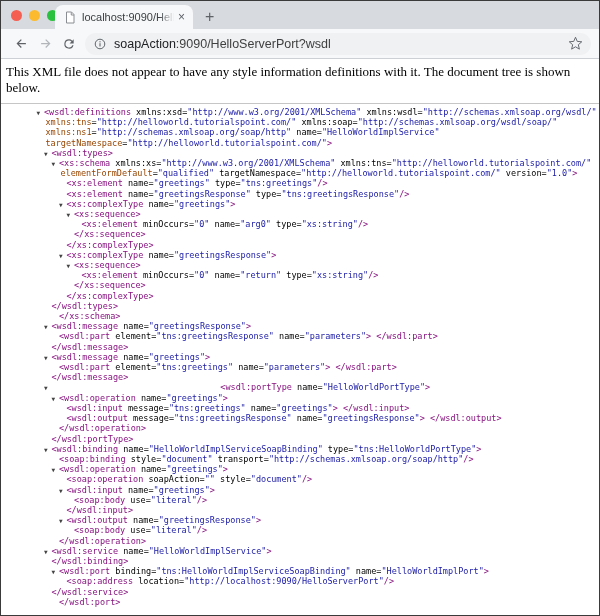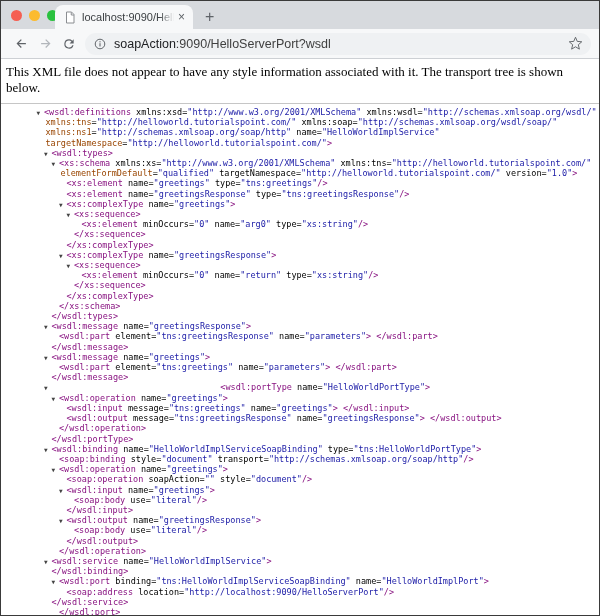--- a/index.html
+++ b/index.html
@@ -120,43 +120,43 @@
       <span class="url"><span class="host">soapAction</span><span class="rest">:9090/HelloServerPort?wsdl</span></span>
       <span style="display:flex;">
         <svg width="15" height="15" viewBox="0 0 24 24">
             <path d="M12 17.27 18.18 21l-1.64-7.03L22 9.24l-7.19-.61L12 2 9.19 8.63 2 9.24l5.46 4.73L5.82 21z" fill="none" stroke="#5f6368" stroke-width="1.5" stroke-linejoin="round"></path>
           </svg>
       </span>
     </div>
   </div>
 
   <div class="content">
-    <div class="notice">This XML file does not appear to have any style information associated with it. The transport tree is shown below.</div>
+    <div class="notice">This XML file does not appear to have any style information definitions with it. The document tree is shown below.</div>
     <div class="tree" id="xml-tree">
         <div class="xline" style="padding-left: 11px;"><span class="tree-arrow" style="left: 3.5px;">▼</span><span><span class="tok-tag">&lt;wsdl:definitions</span><span class="tok-plain"> xmlns:xsd</span><span class="tok-plain">=</span><span class="tok-val">"http://www.w3.org/2001/XMLSchema"</span><span class="tok-plain"> xmlns:wsdl</span><span class="tok-plain">=</span><span class="tok-val">"http://schemas.xmlsoap.org/wsdl/"</span></span></div>
         <div class="xline" style="padding-left: 12.5px;"><span><span class="tok-attr">xmlns:tns</span><span class="tok-plain">=</span><span class="tok-val">"http://helloworld.tutorialspoint.com/"</span><span class="tok-plain"> xmlns:soap</span><span class="tok-plain">=</span><span class="tok-val">"http://schemas.xmlsoap.org/wsdl/soap/"</span></span></div>
         <div class="xline" style="padding-left: 12.5px;"><span><span class="tok-attr">xmlns:ns1</span><span class="tok-plain">=</span><span class="tok-val">"http://schemas.xmlsoap.org/soap/http"</span><span class="tok-plain"> name</span><span class="tok-plain">=</span><span class="tok-val">"HelloWorldImplService"</span></span></div>
         <div class="xline" style="padding-left: 12.5px;"><span><span class="tok-attr">targetNamespace</span><span class="tok-plain">=</span><span class="tok-val">"http://helloworld.tutorialspoint.com/"</span><span class="tok-tag">&gt;</span></span></div>
         <div class="xline" style="padding-left: 18.5px;"><span class="tree-arrow" style="left: 11px;">▼</span><span><span class="tok-tag">&lt;wsdl:types</span><span class="tok-tag">&gt;</span></span></div>
         <div class="xline" style="padding-left: 26px;"><span class="tree-arrow" style="left: 18.5px;">▼</span><span><span class="tok-tag">&lt;xs:schema</span><span class="tok-plain"> xmlns:xs</span><span class="tok-plain">=</span><span class="tok-val">"http://www.w3.org/2001/XMLSchema"</span><span class="tok-plain"> xmlns:tns</span><span class="tok-plain">=</span><span class="tok-val">"http://helloworld.tutorialspoint.com/"</span></span></div>
         <div class="xline" style="padding-left: 27.5px;"><span><span class="tok-attr">elementFormDefault</span><span class="tok-plain">=</span><span class="tok-val">"qualified"</span><span class="tok-plain"> targetNamespace</span><span class="tok-plain">=</span><span class="tok-val">"http://helloworld.tutorialspoint.com/"</span><span class="tok-plain"> version</span><span class="tok-plain">=</span><span class="tok-val">"1.0"</span><span class="tok-tag">&gt;</span></span></div>
         <div class="xline" style="padding-left: 33.5px;"><span><span class="tok-tag">&lt;xs:element</span><span class="tok-plain"> name</span><span class="tok-plain">=</span><span class="tok-val">"greetings"</span><span class="tok-plain"> type</span><span class="tok-plain">=</span><span class="tok-val">"tns:greetings"</span><span class="tok-tag">/&gt;</span></span></div>
         <div class="xline" style="padding-left: 33.5px;"><span><span class="tok-tag">&lt;xs:element</span><span class="tok-plain"> name</span><span class="tok-plain">=</span><span class="tok-val">"greetingsResponse"</span><span class="tok-plain"> type</span><span class="tok-plain">=</span><span class="tok-val">"tns:greetingsResponse"</span><span class="tok-tag">/&gt;</span></span></div>
         <div class="xline" style="padding-left: 33.5px;"><span class="tree-arrow" style="left: 26px;">▼</span><span><span class="tok-tag">&lt;xs:complexType</span><span class="tok-plain"> name</span><span class="tok-plain">=</span><span class="tok-val">"greetings"</span><span class="tok-tag">&gt;</span></span></div>
         <div class="xline" style="padding-left: 41px;"><span class="tree-arrow" style="left: 33.5px;">▼</span><span><span class="tok-tag">&lt;xs:sequence</span><span class="tok-tag">&gt;</span></span></div>
         <div class="xline" style="padding-left: 48.5px;"><span><span class="tok-tag">&lt;xs:element</span><span class="tok-plain"> minOccurs</span><span class="tok-plain">=</span><span class="tok-val">"0"</span><span class="tok-plain"> name</span><span class="tok-plain">=</span><span class="tok-val">"arg0"</span><span class="tok-plain"> type</span><span class="tok-plain">=</span><span class="tok-val">"xs:string"</span><span class="tok-tag">/&gt;</span></span></div>
         <div class="xline" style="padding-left: 41px;"><span><span class="tok-tag">&lt;/xs:sequence</span><span class="tok-tag">&gt;</span></span></div>
         <div class="xline" style="padding-left: 33.5px;"><span><span class="tok-tag">&lt;/xs:complexType</span><span class="tok-tag">&gt;</span></span></div>
         <div class="xline" style="padding-left: 33.5px;"><span class="tree-arrow" style="left: 26px;">▼</span><span><span class="tok-tag">&lt;xs:complexType</span><span class="tok-plain"> name</span><span class="tok-plain">=</span><span class="tok-val">"greetingsResponse"</span><span class="tok-tag">&gt;</span></span></div>
         <div class="xline" style="padding-left: 41px;"><span class="tree-arrow" style="left: 33.5px;">▼</span><span><span class="tok-tag">&lt;xs:sequence</span><span class="tok-tag">&gt;</span></span></div>
         <div class="xline" style="padding-left: 48.5px;"><span><span class="tok-tag">&lt;xs:element</span><span class="tok-plain"> minOccurs</span><span class="tok-plain">=</span><span class="tok-val">"0"</span><span class="tok-plain"> name</span><span class="tok-plain">=</span><span class="tok-val">"return"</span><span class="tok-plain"> type</span><span class="tok-plain">=</span><span class="tok-val">"xs:string"</span><span class="tok-tag">/&gt;</span></span></div>
         <div class="xline" style="padding-left: 41px;"><span><span class="tok-tag">&lt;/xs:sequence</span><span class="tok-tag">&gt;</span></span></div>
         <div class="xline" style="padding-left: 33.5px;"><span><span class="tok-tag">&lt;/xs:complexType</span><span class="tok-tag">&gt;</span></span></div>
+        <div class="xline" style="padding-left: 18.5px;"><span><span class="tok-tag">&lt;/wsdl:types</span><span class="tok-tag">&gt;</span></span></div>
         <div class="xline" style="padding-left: 26px;"><span><span class="tok-tag">&lt;/xs:schema</span><span class="tok-tag">&gt;</span></span></div>
-        <div class="xline" style="padding-left: 18.5px;"><span><span class="tok-tag">&lt;/wsdl:types</span><span class="tok-tag">&gt;</span></span></div>
         <div class="xline" style="padding-left: 18.5px;"><span class="tree-arrow" style="left: 11px;">▼</span><span><span class="tok-tag">&lt;wsdl:message</span><span class="tok-plain"> name</span><span class="tok-plain">=</span><span class="tok-val">"greetingsResponse"</span><span class="tok-tag">&gt;</span></span></div>
         <div class="xline" style="padding-left: 26px;"><span><span class="tok-tag">&lt;wsdl:part</span><span class="tok-plain"> element</span><span class="tok-plain">=</span><span class="tok-val">"tns:greetingsResponse"</span><span class="tok-plain"> name</span><span class="tok-plain">=</span><span class="tok-val">"parameters"</span><span class="tok-tag">&gt;</span><span class="tok-plain"> </span><span class="tok-tag">&lt;/wsdl:part</span><span class="tok-tag">&gt;</span></span></div>
         <div class="xline" style="padding-left: 18.5px;"><span><span class="tok-tag">&lt;/wsdl:message</span><span class="tok-tag">&gt;</span></span></div>
         <div class="xline" style="padding-left: 18.5px;"><span class="tree-arrow" style="left: 11px;">▼</span><span><span class="tok-tag">&lt;wsdl:message</span><span class="tok-plain"> name</span><span class="tok-plain">=</span><span class="tok-val">"greetings"</span><span class="tok-tag">&gt;</span></span></div>
         <div class="xline" style="padding-left: 26px;"><span><span class="tok-tag">&lt;wsdl:part</span><span class="tok-plain"> element</span><span class="tok-plain">=</span><span class="tok-val">"tns:greetings"</span><span class="tok-plain"> name</span><span class="tok-plain">=</span><span class="tok-val">"parameters"</span><span class="tok-tag">&gt;</span><span class="tok-plain"> </span><span class="tok-tag">&lt;/wsdl:part</span><span class="tok-tag">&gt;</span></span></div>
         <div class="xline" style="padding-left: 18.5px;"><span><span class="tok-tag">&lt;/wsdl:message</span><span class="tok-tag">&gt;</span></span></div>
         <div class="xline" style="padding-left: 18.5px; text-align: center;"><span class="tree-arrow" style="left: 11px;">▼</span><span><span class="tok-tag">&lt;wsdl:portType</span><span class="tok-plain"> name</span><span class="tok-plain">=</span><span class="tok-val">"HelloWorldPortType"</span><span class="tok-tag">&gt;</span></span></div>
         <div class="xline" style="padding-left: 26px;"><span class="tree-arrow" style="left: 18.5px;">▼</span><span><span class="tok-tag">&lt;wsdl:operation</span><span class="tok-plain"> name</span><span class="tok-plain">=</span><span class="tok-val">"greetings"</span><span class="tok-tag">&gt;</span></span></div>
         <div class="xline" style="padding-left: 33.5px;"><span><span class="tok-tag">&lt;wsdl:input</span><span class="tok-plain"> message</span><span class="tok-plain">=</span><span class="tok-val">"tns:greetings"</span><span class="tok-plain"> name</span><span class="tok-plain">=</span><span class="tok-val">"greetings"</span><span class="tok-tag">&gt;</span><span class="tok-plain"> </span><span class="tok-tag">&lt;/wsdl:input</span><span class="tok-tag">&gt;</span></span></div>
         <div class="xline" style="padding-left: 33.5px;"><span><span class="tok-tag">&lt;wsdl:output</span><span class="tok-plain"> message</span><span class="tok-plain">=</span><span class="tok-val">"tns:greetingsResponse"</span><span class="tok-plain"> name</span><span class="tok-plain">=</span><span class="tok-val">"greetingsResponse"</span><span class="tok-tag">&gt;</span><span class="tok-plain"> </span><span class="tok-tag">&lt;/wsdl:output</span><span class="tok-tag">&gt;</span></span></div>
@@ -164,21 +164,20 @@
         <div class="xline" style="padding-left: 18.5px;"><span><span class="tok-tag">&lt;/wsdl:portType</span><span class="tok-tag">&gt;</span></span></div>
         <div class="xline" style="padding-left: 18.5px;"><span class="tree-arrow" style="left: 11px;">▼</span><span><span class="tok-tag">&lt;wsdl:binding</span><span class="tok-plain"> name</span><span class="tok-plain">=</span><span class="tok-val">"HelloWorldImplServiceSoapBinding"</span><span class="tok-plain"> type</span><span class="tok-plain">=</span><span class="tok-val">"tns:HelloWorldPortType"</span><span class="tok-tag">&gt;</span></span></div>
         <div class="xline" style="padding-left: 26px;"><span><span class="tok-tag">&lt;soap:binding</span><span class="tok-plain"> style</span><span class="tok-plain">=</span><span class="tok-val">"document"</span><span class="tok-plain"> transport</span><span class="tok-plain">=</span><span class="tok-val">"http://schemas.xmlsoap.org/soap/http"</span><span class="tok-tag">/&gt;</span></span></div>
         <div class="xline" style="padding-left: 26px;"><span class="tree-arrow" style="left: 18.5px;">▼</span><span><span class="tok-tag">&lt;wsdl:operation</span><span class="tok-plain"> name</span><span class="tok-plain">=</span><span class="tok-val">"greetings"</span><span class="tok-tag">&gt;</span></span></div>
         <div class="xline" style="padding-left: 33.5px;"><span><span class="tok-tag">&lt;soap:operation</span><span class="tok-plain"> soapAction</span><span class="tok-plain">=</span><span class="tok-val">""</span><span class="tok-plain"> style</span><span class="tok-plain">=</span><span class="tok-val">"document"</span><span class="tok-tag">/&gt;</span></span></div>
         <div class="xline" style="padding-left: 33.5px;"><span class="tree-arrow" style="left: 26px;">▼</span><span><span class="tok-tag">&lt;wsdl:input</span><span class="tok-plain"> name</span><span class="tok-plain">=</span><span class="tok-val">"greetings"</span><span class="tok-tag">&gt;</span></span></div>
         <div class="xline" style="padding-left: 41px;"><span><span class="tok-tag">&lt;soap:body</span><span class="tok-plain"> use</span><span class="tok-plain">=</span><span class="tok-val">"literal"</span><span class="tok-tag">/&gt;</span></span></div>
         <div class="xline" style="padding-left: 33.5px;"><span><span class="tok-tag">&lt;/wsdl:input</span><span class="tok-tag">&gt;</span></span></div>
         <div class="xline" style="padding-left: 33.5px;"><span class="tree-arrow" style="left: 26px;">▼</span><span><span class="tok-tag">&lt;wsdl:output</span><span class="tok-plain"> name</span><span class="tok-plain">=</span><span class="tok-val">"greetingsResponse"</span><span class="tok-tag">&gt;</span></span></div>
         <div class="xline" style="padding-left: 41px;"><span><span class="tok-tag">&lt;soap:body</span><span class="tok-plain"> use</span><span class="tok-plain">=</span><span class="tok-val">"literal"</span><span class="tok-tag">/&gt;</span></span></div>
-        <div class="xline" style="padding-left: 33.5px;"><span><span class="tok-tag">&lt;/wsdl:output</span><span class="tok-tag">&gt;</span></span></div>
         <div class="xline" style="padding-left: 26px;"><span><span class="tok-tag">&lt;/wsdl:operation</span><span class="tok-tag">&gt;</span></span></div>
         <div class="xline" style="padding-left: 18.5px;"><span class="tree-arrow" style="left: 11px;">▼</span><span><span class="tok-tag">&lt;wsdl:service</span><span class="tok-plain"> name</span><span class="tok-plain">=</span><span class="tok-val">"HelloWorldImplService"</span><span class="tok-tag">&gt;</span></span></div>
         <div class="xline" style="padding-left: 18.5px;"><span><span class="tok-tag">&lt;/wsdl:binding</span><span class="tok-tag">&gt;</span></span></div>
         <div class="xline" style="padding-left: 26px;"><span class="tree-arrow" style="left: 18.5px;">▼</span><span><span class="tok-tag">&lt;wsdl:port</span><span class="tok-plain"> binding</span><span class="tok-plain">=</span><span class="tok-val">"tns:HelloWorldImplServiceSoapBinding"</span><span class="tok-plain"> name</span><span class="tok-plain">=</span><span class="tok-val">"HelloWorldImplPort"</span><span class="tok-tag">&gt;</span></span></div>
         <div class="xline" style="padding-left: 33.5px;"><span><span class="tok-tag">&lt;soap:address</span><span class="tok-plain"> location</span><span class="tok-plain">=</span><span class="tok-val">"http://localhost:9090/HelloServerPort"</span><span class="tok-tag">/&gt;</span></span></div>
         <div class="xline" style="padding-left: 18.5px;"><span><span class="tok-tag">&lt;/wsdl:service</span><span class="tok-tag">&gt;</span></span></div>
         <div class="xline" style="padding-left: 26px;"><span><span class="tok-tag">&lt;/wsdl:port</span><span class="tok-tag">&gt;</span></span></div>
       </div>
   </div>
 

